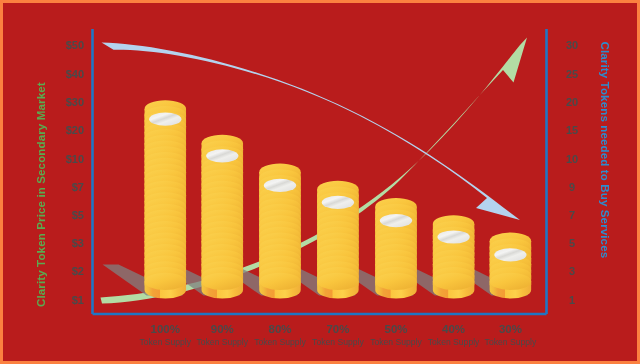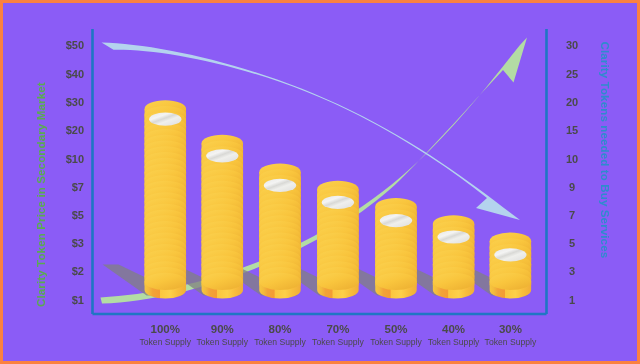--- a/index.html
+++ b/index.html
@@ -1,20 +1,20 @@
 <!DOCTYPE html>
 <html><head>
 <meta charset="utf-8">
 <title>Clarity Token Price Chart</title>
 <style>
   html,body{margin:0;padding:0;}
   body{width:640px;height:364px;overflow:hidden;background:#ffffff;
        font-family:"Liberation Sans",sans-serif;}
   #page{position:relative;width:640px;height:364px;box-sizing:border-box;
-        background:#8b5cf6;overflow:hidden;}
+        background:#b91c1c;overflow:hidden;}
   #frame{position:absolute;left:0;top:0;width:640px;height:364px;box-sizing:border-box;
          border:3px solid #fb8140;pointer-events:none;z-index:5;}
   #chart{position:absolute;left:0;top:0;}
   .axtitle{font-size:11.6px;font-weight:700;letter-spacing:.1px;}
   .ticklbl{font-size:11px;font-weight:700;fill:#4a4a4a;}
   .xpct{font-size:11.5px;font-weight:700;fill:#4a4a4a;}
   .xsup{font-size:8.6px;font-weight:400;fill:#4a4a4a;}
 </style>
 </head>
 <body>

